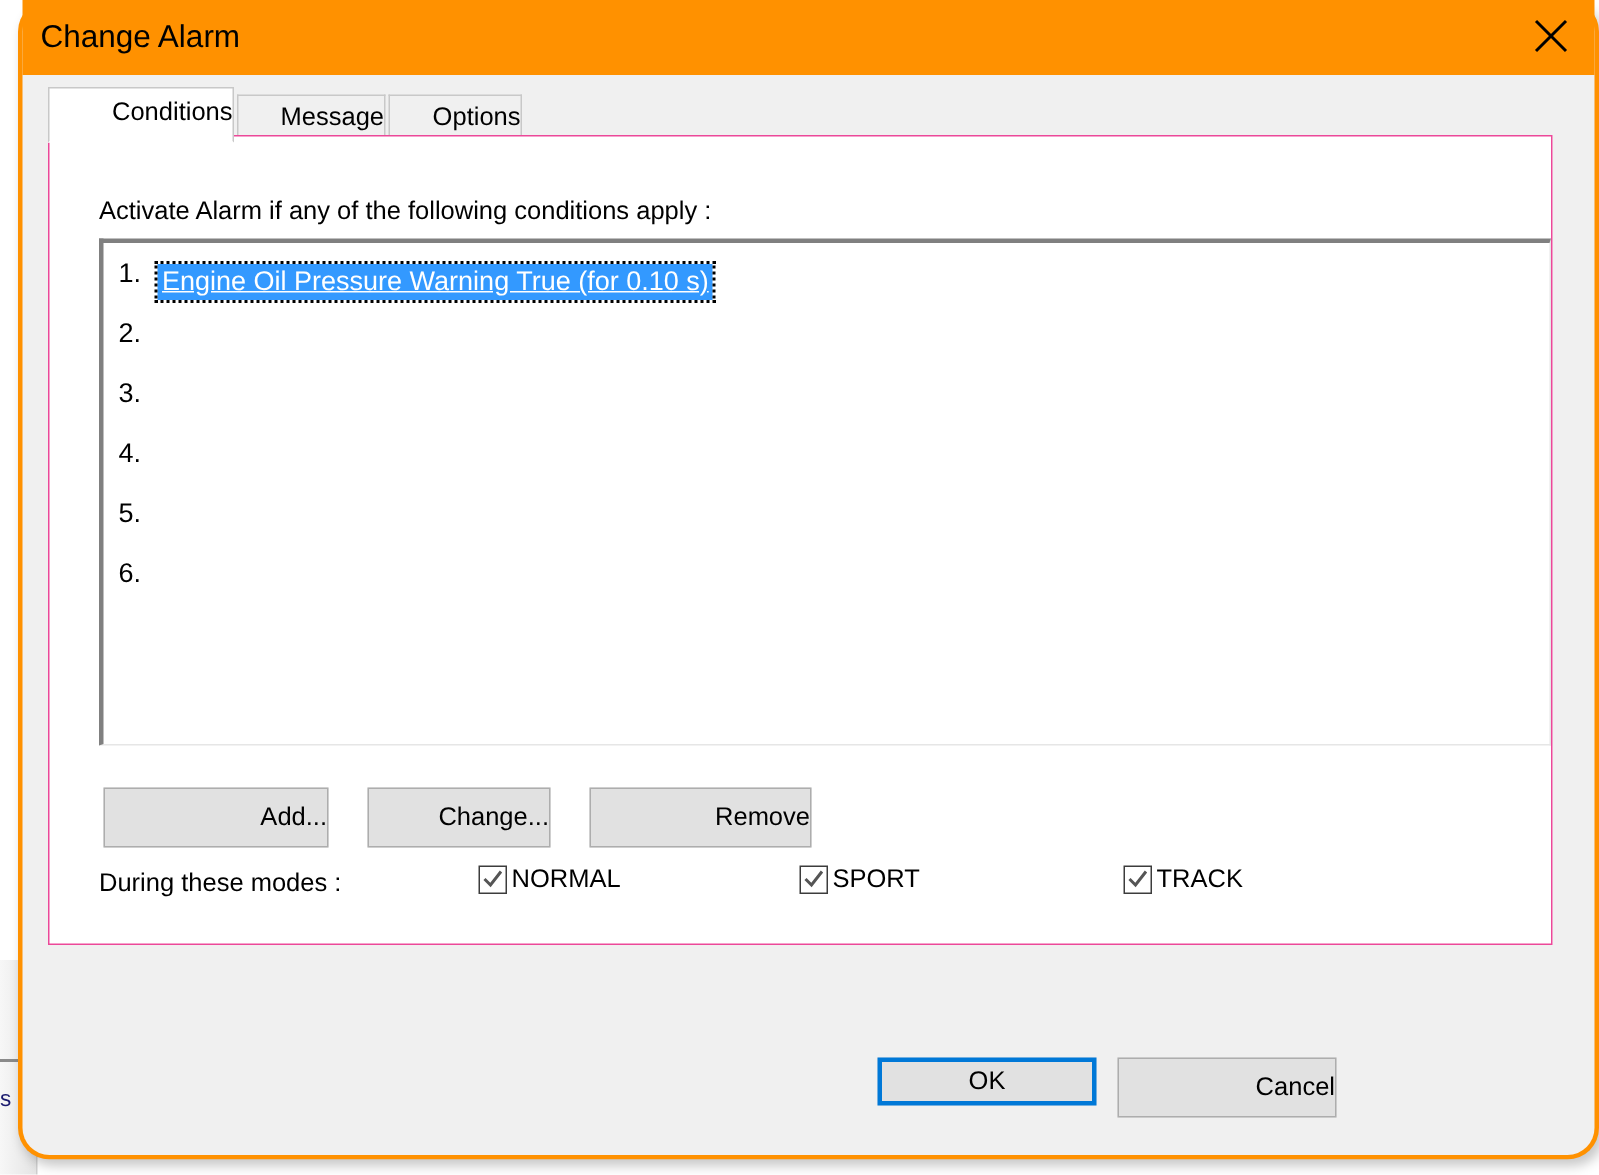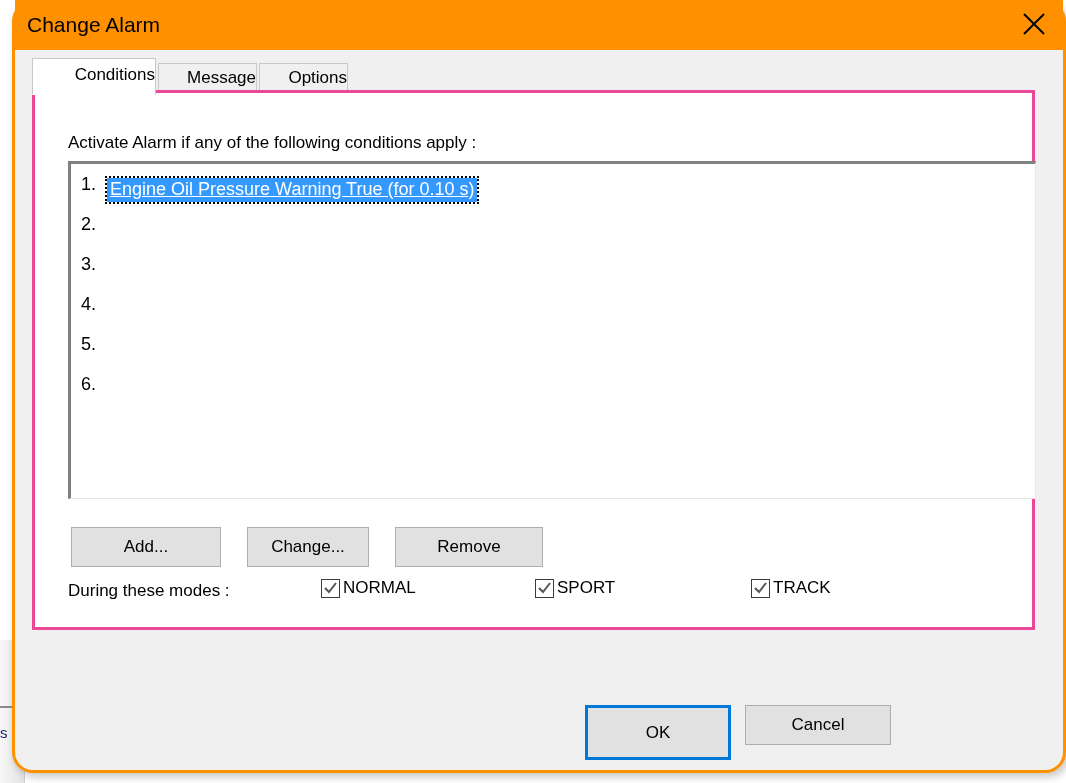--- a/index.html
+++ b/index.html
@@ -121,21 +121,21 @@
   #tab-options    { left: 227px; width: 89px; }
 
   
   #tab-panel {
     position: absolute;
     left: 17px;
     top: 90px;
     width: 1003px;
     height: 540px;
     background: #ffffff;
-    border: 3px solid #ec4899;
+    border: 1px solid #ec4899;
     box-sizing: border-box;
   }
 
   #panel-caption {
     position: absolute;
     left: 33px;
     top: 40px;
     font-size: 17px;
     color: #000;
     white-space: nowrap;
@@ -186,21 +186,21 @@
   }
 
   
   .btn {
     background: #e1e1e1;
     border: 1px solid #adadad;
     box-sizing: border-box;
     font-size: 17px;
     color: #000;
     font-family: "Liberation Sans", sans-serif;
-    text-align: center;
+    text-align: right;
     cursor: default;
     padding: 0;
   }
   #btn-add    { position: absolute; left: 36px;  top: 434px; width: 150px; height: 40px; }
   #btn-change { position: absolute; left: 212px; top: 434px; width: 122px; height: 40px; }
   #btn-remove { position: absolute; left: 360px; top: 434px; width: 148px; height: 40px; }
   #comparisons-text {
     position: absolute;
     left: 521px;
     top: 443px;
@@ -244,21 +244,21 @@
   #mode-normal { left: 286px; }
   #mode-sport  { left: 500px; }
   #mode-track  { left: 716px; }
 
   
   #btn-ok {
     position: absolute;
     left: 570px;
     top: 705px;
     width: 146px;
-    height: 55px;
+    height: 32px;
     border: 3px solid #0078d7;
     background: #e1e1e1;
     font-size: 17px;
     box-sizing: border-box;
     color: #000;
     font-family: "Liberation Sans", sans-serif;
     cursor: default;
   }
   #btn-cancel {
     position: absolute;

